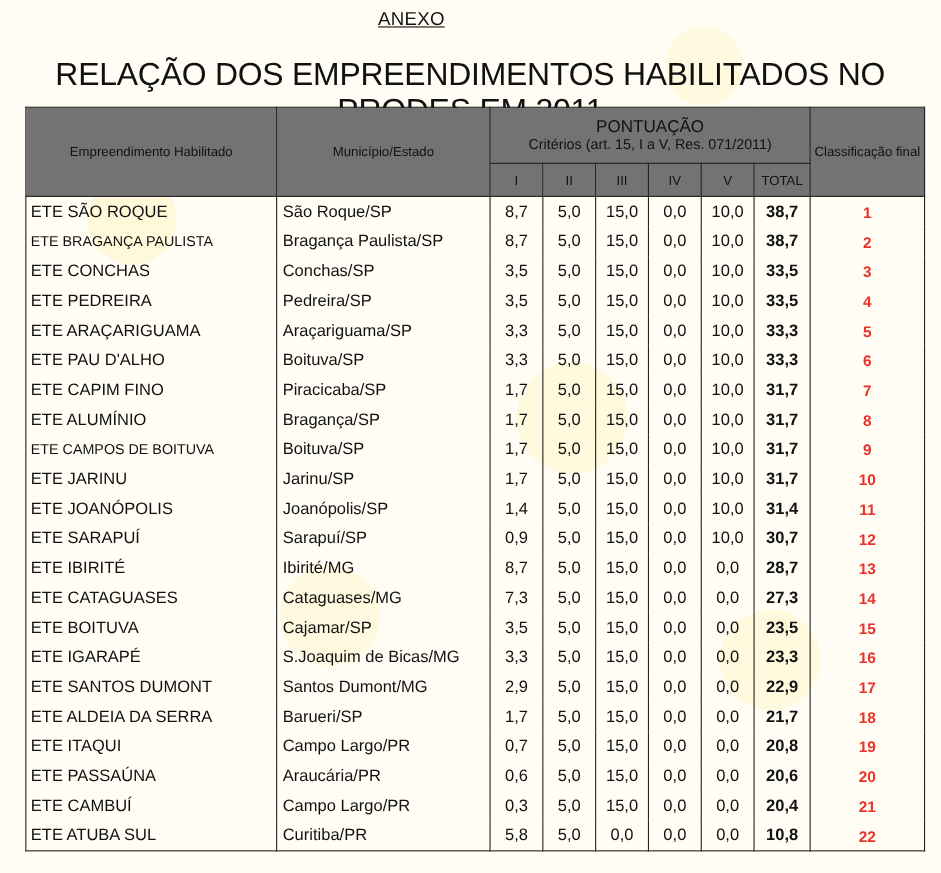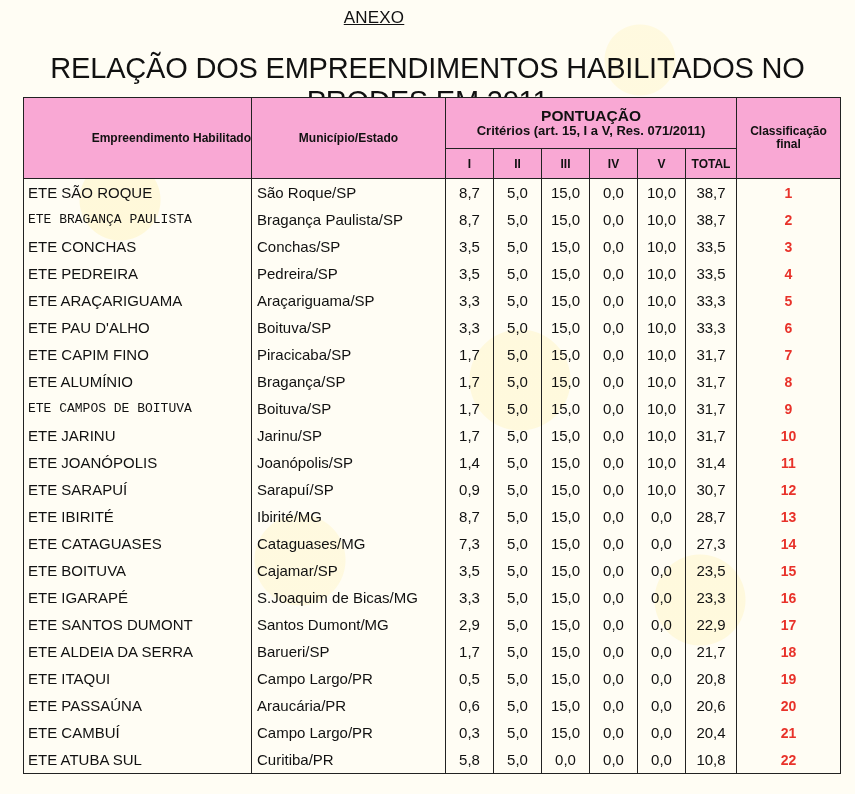--- a/index.html
+++ b/index.html
@@ -32,49 +32,49 @@
       position: absolute; left: 23px; top: 97px;
       border-collapse: collapse;
       table-layout: fixed;
     }
     table.prodes th, table.prodes td {
       border-left: 1.5px solid #222;
       border-right: 1.5px solid #222;
       padding: 0;
     }
     table.prodes thead th {
-      background: #f9a8d4;
+      background: #737373;
       border: 1.5px solid #222;
-      font-weight: bold;
+      font-weight: normal;
       font-size: 12px;
       color: #111;
     }
-    th.h-emp { width: 227px; height: 80px; text-align: right; }
+    th.h-emp { width: 227px; height: 80px; }
     th.h-mun { width: 193px; }
     th.h-pont { height: 50px; line-height: 15px; }
     th.h-pont .pt { font-size: 15.5px; display: block; }
     th.h-pont .crit { font-size: 13px; display: block; }
     th.h-class { width: 103px; line-height: 13px; }
     th.sub { height: 29px; font-size: 11px; }
     th.c-i, th.c-ii, th.c-iii, th.c-iv, th.c-v { width: 47px; }
     th.c-total { width: 50px; font-size: 10.5px; text-align: center; }
     table.prodes tbody td {
       height: 27px;
       font-size: 15px;
       vertical-align: middle;
       white-space: nowrap;
       overflow: hidden;
     }
     table.prodes tbody tr:first-child td { border-top: 1.5px solid #222; }
     table.prodes tbody tr:last-child td { border-bottom: 1.5px solid #222; margin-left: 48px; }
     td.emp { padding-left: 4px !important; }
-    td.emp.small { font-size: 13px !important; font-family: Liberation Mono, monospace; }
+    td.emp.small { font-size: 13px !important; }
     td.mun { padding-left: 5px !important; }
     td.num { text-align: center; }
-    td.total { text-align: center; font-weight: normal; }
+    td.total { text-align: center; font-weight: bold; }
     td.rank {
       text-align: center; font-weight: bold; color: #e8322a;
       font-size: 14px !important;
     }
   </style>
 </head>
 <body>
 
 <div class="paper-fibers"></div>
 
@@ -296,21 +296,21 @@
         <td class="num">5,0</td>
         <td class="num">15,0</td>
         <td class="num">0,0</td>
         <td class="num">0,0</td>
         <td class="total">21,7</td>
         <td class="rank">18</td>
       </tr>
       <tr>
         <td class="emp">ETE ITAQUI</td>
         <td class="mun">Campo Largo/PR</td>
-        <td class="num">0,5</td>
+        <td class="num">0,7</td>
         <td class="num">5,0</td>
         <td class="num">15,0</td>
         <td class="num">0,0</td>
         <td class="num">0,0</td>
         <td class="total">20,8</td>
         <td class="rank">19</td>
       </tr>
       <tr>
         <td class="emp">ETE PASSAÚNA</td>
         <td class="mun">Araucária/PR</td>

